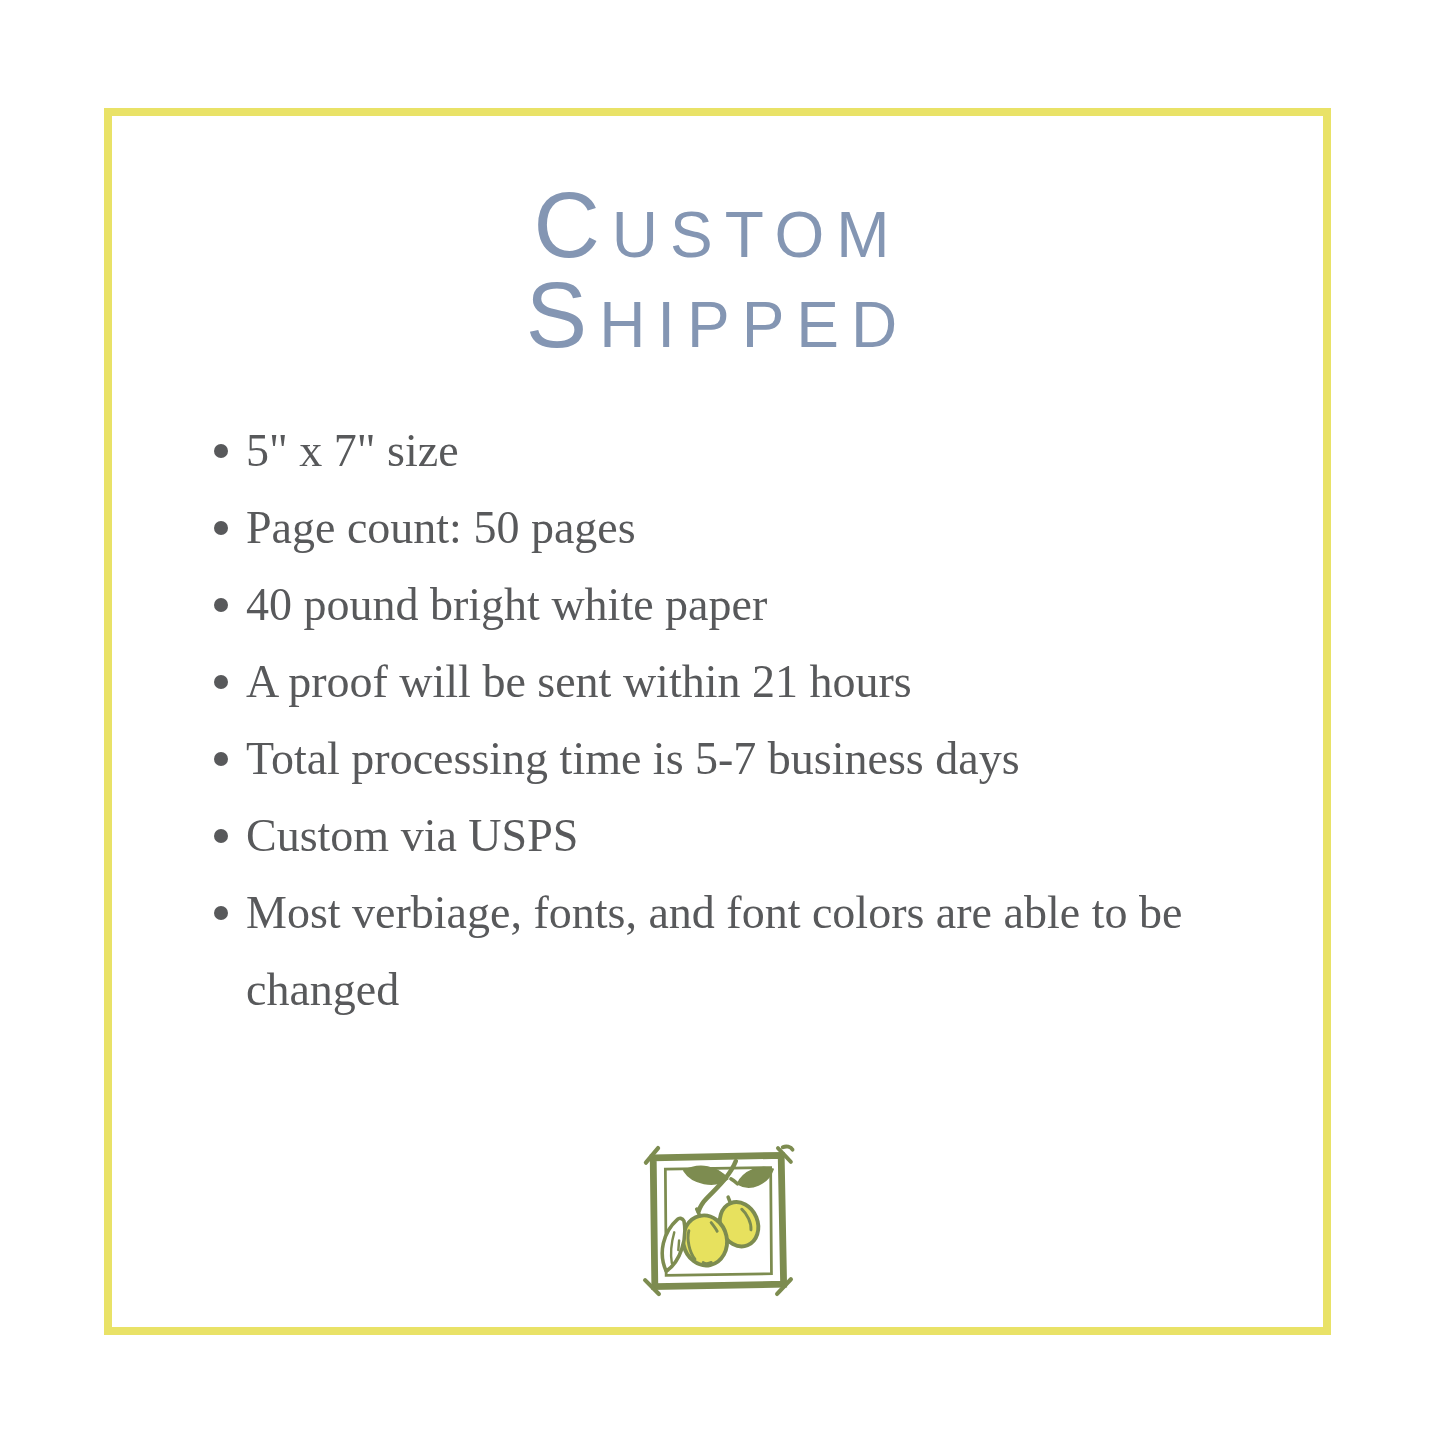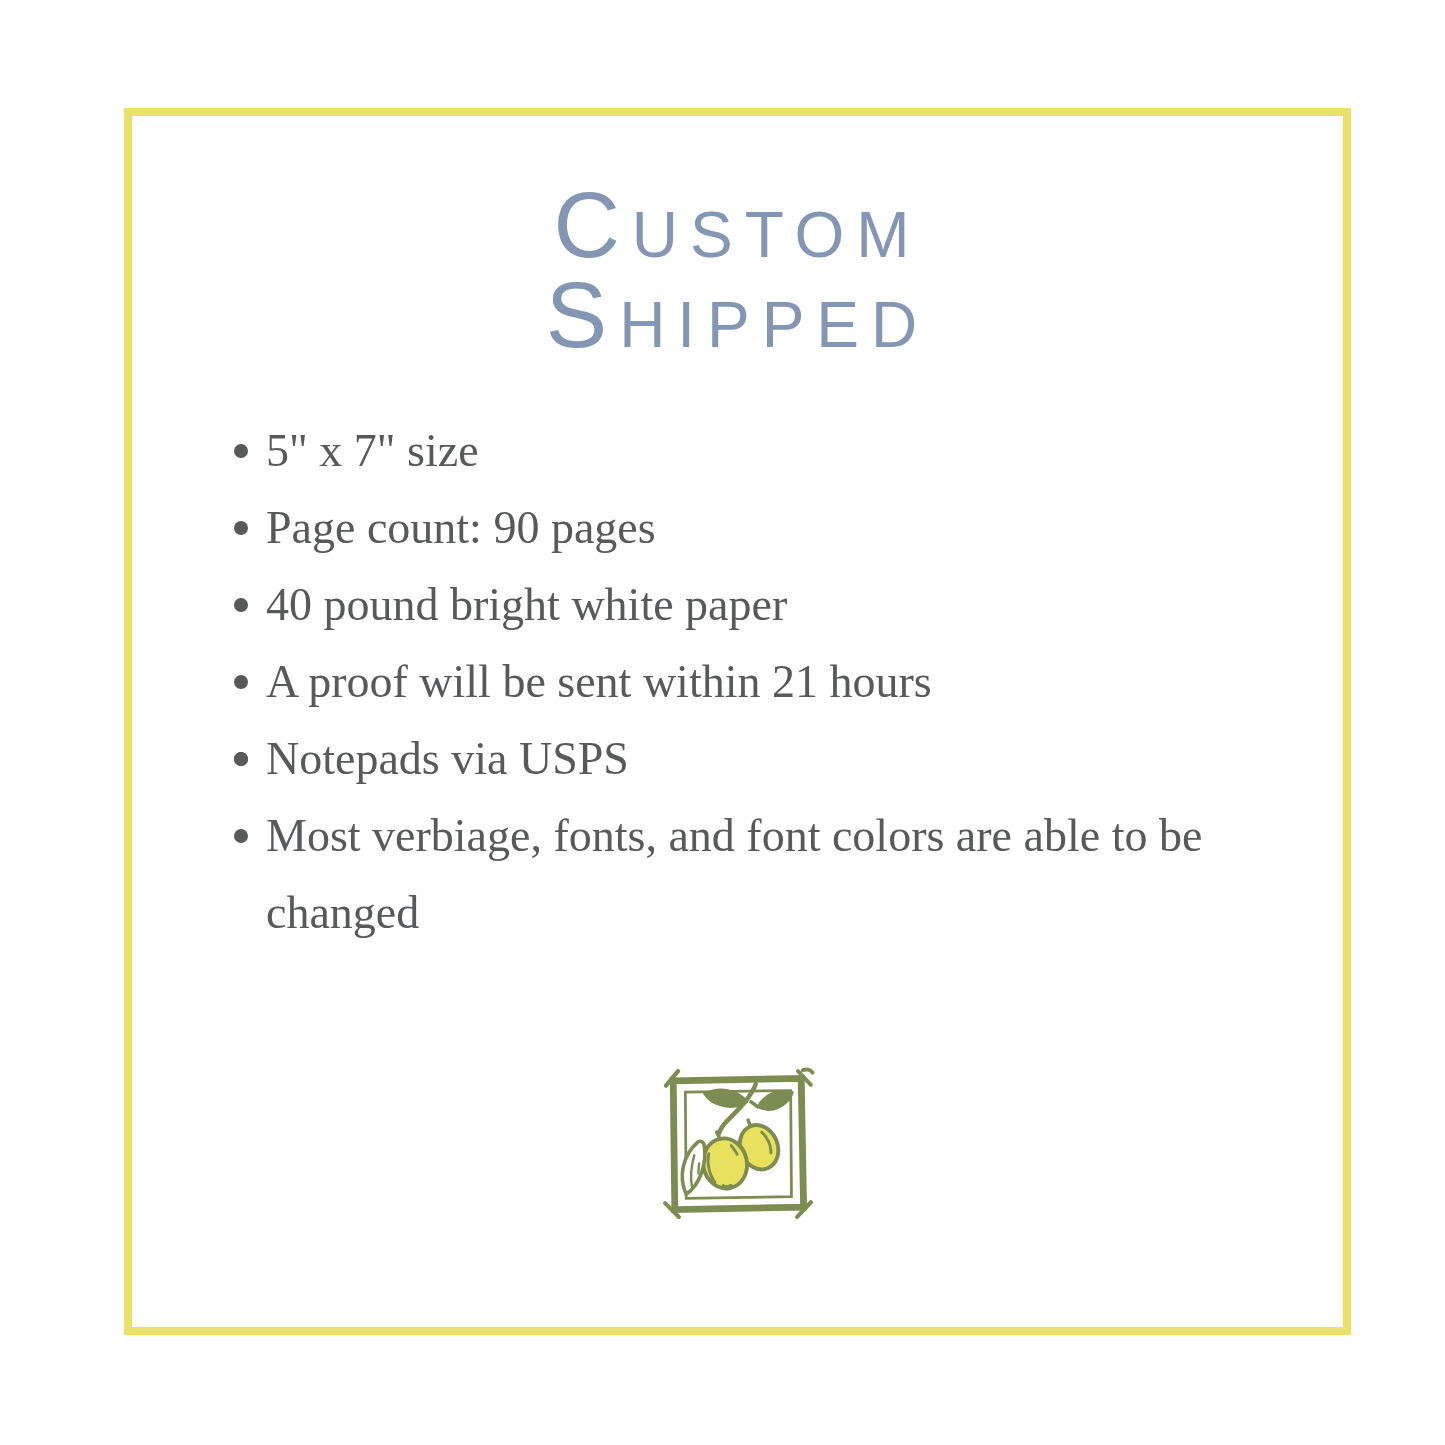--- a/index.html
+++ b/index.html
@@ -10,21 +10,21 @@
   .canvas {
     position: relative;
     width: 1445px;
     height: 1445px;
     background: #ffffff;
     overflow: hidden;
     font-family: "Liberation Serif", serif;
   }
   .card-frame {
     position: absolute;
-    left: 124px;
+    left: 104px;
     top: 108px;
     width: 1227px;
     height: 1227px;
     box-sizing: border-box;
     border: 8px solid #e9e267;
     display: flex;
     flex-direction: column;
     align-items: stretch;
   }
   .title {
@@ -83,36 +83,37 @@
       <span>Shipped</span>
     </h1>
 
     <ul class="details-list">
       <li>
         <span class="dot"></span>
         <span>5" x 7" size</span>
       </li>
       <li>
         <span class="dot"></span>
-        <span>Page count: 90 pages</span>
+        <span>Page count: 50 pages</span>
       </li>
       <li>
         <span class="dot"></span>
         <span>40 pound bright white paper</span>
       </li>
       <li>
         <span class="dot"></span>
         <span>A proof will be sent within 21 hours</span>
       </li>
       <li>
         <span class="dot"></span>
+        <span>Total processing time is 5-7 business days</span>
       </li>
       <li>
         <span class="dot"></span>
-        <span>Notepads via USPS</span>
+        <span>Custom via USPS</span>
       </li>
       <li>
         <span class="dot"></span>
         <span>Most verbiage, fonts, and font colors are able to be changed</span>
       </li>
     </ul>
 
     <div class="logo-wrap">
       <svg viewBox="0 0 100 100" xmlns="http://www.w3.org/2000/svg">
 

